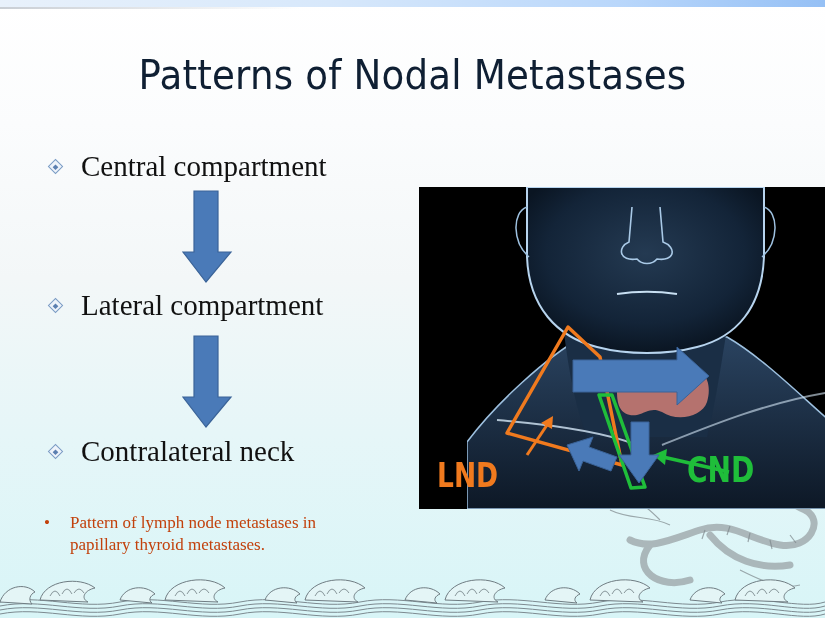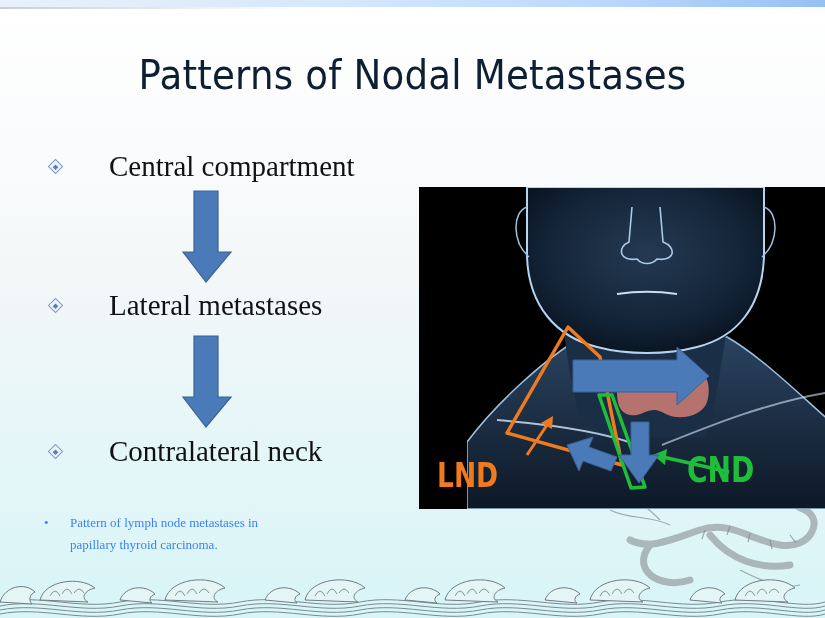--- a/index.html
+++ b/index.html
@@ -14,32 +14,32 @@
   }
   .topbar-line {
     position: absolute; left: 0; top: 7px; width: 300px; height: 2px;
     background: linear-gradient(to right, #c9ced4, rgba(255,255,255,0));
   }
   .title {
     position: absolute; left: 0; top: 52px; width: 825px; text-align: center;
     font-family: "DejaVu Sans", sans-serif; font-size: 40px; color: #0f1f33;
     letter-spacing: 0.2px; transform: scaleX(0.93); transform-origin: 412px 0;
   }
-  .bullet-row { position: absolute; left: 50px; display: flex; align-items: center; gap: 28px; }
+  .bullet-row { position: absolute; left: 50px; display: flex; align-items: center; }
   .diamond {
     width: 9px; height: 9px; border: 1px solid #7a9cc4; transform: rotate(45deg);
     position: relative; margin-right: 20px; background: #eef3fa;
   }
   .diamond::after {
     content: ""; position: absolute; left: 2.5px; top: 2.5px; width: 4px; height: 4px; background: #5b7fb0;
   }
   .bullet-text { font-size: 29px; color: #111; }
   .arrow-down { position: absolute; }
   .footnote {
-    position: absolute; left: 44px; top: 512px; font-size: 13px; color: #3b82f6; line-height: 22px;
+    position: absolute; left: 44px; top: 512px; font-size: 17px; color: #c2410c; line-height: 22px;
   }
   .footnote .dot { display: inline-block; width: 26px; }
   .footnote .line2 { padding-left: 26px; }
   .footnote .line3 { padding-left: 31px; }
   .photo {
     position: absolute; left: 419px; top: 187px; width: 364px; height: 322px;
     background: #000; overflow: hidden; padding-left: 48px;
   }
   .waves { position: absolute; left: 0; bottom: 0; width: 825px; height: 46px; }
   .dragon { position: absolute; left: 590px; top: 440px; width: 235px; height: 178px; }
@@ -56,35 +56,35 @@
   <span class="diamond"></span>
   <span class="bullet-text">Central compartment</span>
 </div>
 
 <svg class="arrow-down" style="left:181px; top:190px;" width="52" height="94" viewBox="0 0 52 94">
   <polygon points="13,1 37,1 37,62 50,62 25,92 2,62 13,62" fill="#4a7ab8" stroke="#3a6398" stroke-width="1.2"></polygon>
 </svg>
 
 <div class="bullet-row" style="top:289px;">
   <span class="diamond"></span>
-  <span class="bullet-text">Lateral metastases</span>
+  <span class="bullet-text">Lateral compartment</span>
 </div>
 
 <svg class="arrow-down" style="left:181px; top:335px;" width="52" height="94" viewBox="0 0 52 94">
   <polygon points="13,1 37,1 37,62 50,62 25,92 2,62 13,62" fill="#4a7ab8" stroke="#3a6398" stroke-width="1.2"></polygon>
 </svg>
 
 <div class="bullet-row" style="top:427px;margin-top:8px;">
   <span class="diamond"></span>
   <span class="bullet-text">Contralateral neck</span>
 </div>
 
 <div class="footnote">
   <div><span class="dot">•</span><span>Pattern of lymph node metastases in</span></div>
-  <div class="line2">papillary thyroid carcinoma.</div>
+  <div class="line2">papillary thyroid metastases.</div>
 </div>
 
 <svg class="dragon" viewBox="0 0 235 178">
   <g fill="none" stroke="#9aa3a6" stroke-width="7" stroke-linecap="round" opacity="0.75">
     <path d="M200,20 C170,30 190,60 215,70 C235,80 220,110 190,105 C160,100 140,80 110,90 C80,100 60,110 40,100"></path>
     <path d="M120,95 C140,120 170,130 200,125"></path>
     <path d="M60,105 C40,130 70,150 100,140"></path>
   </g>
   <g fill="none" stroke="#7d878b" stroke-width="1.2" opacity="0.7">
     <path d="M195,30 l8,6 M205,45 l9,4 M212,60 l9,2 M200,95 l6,8 M180,100 l2,9 M160,93 l-2,9 M140,86 l-3,9 M115,90 l-3,9"></path>

